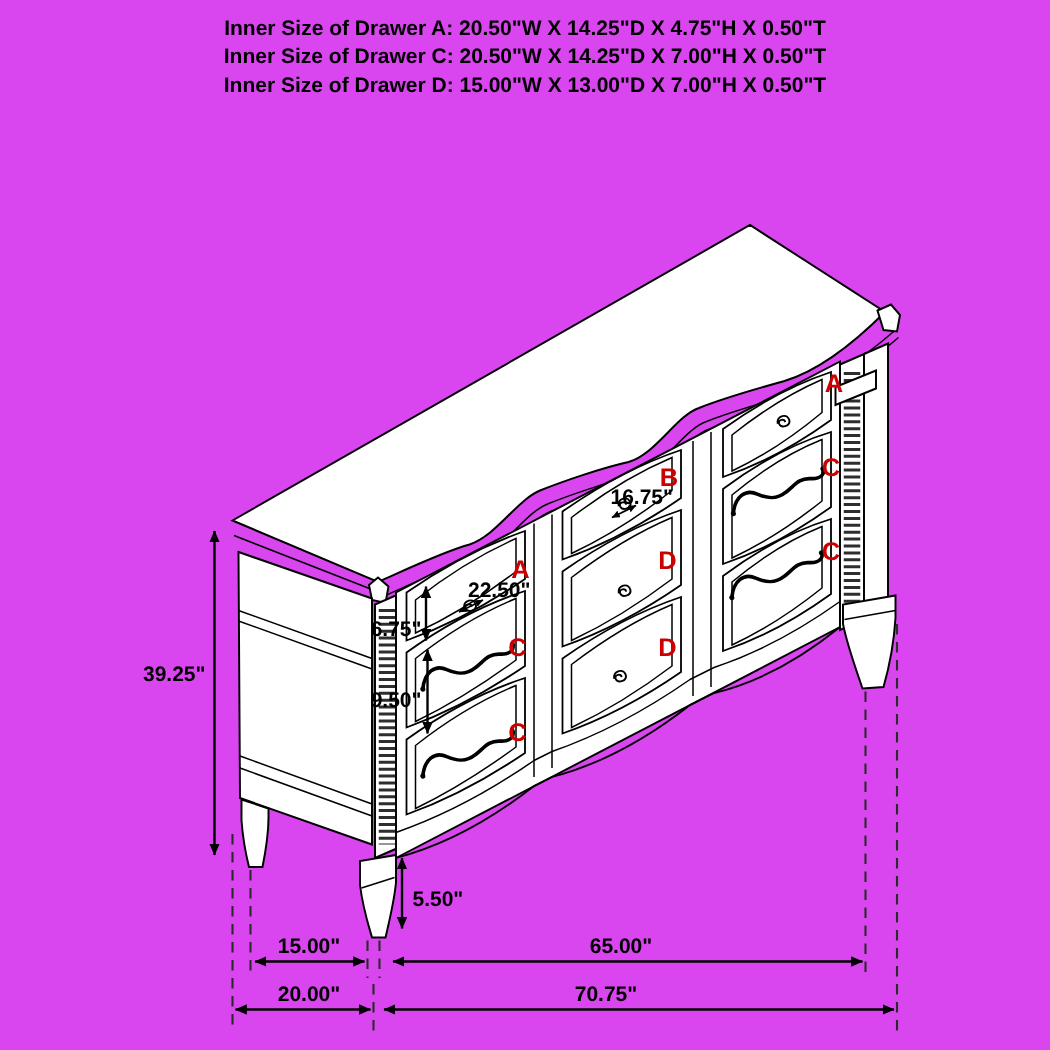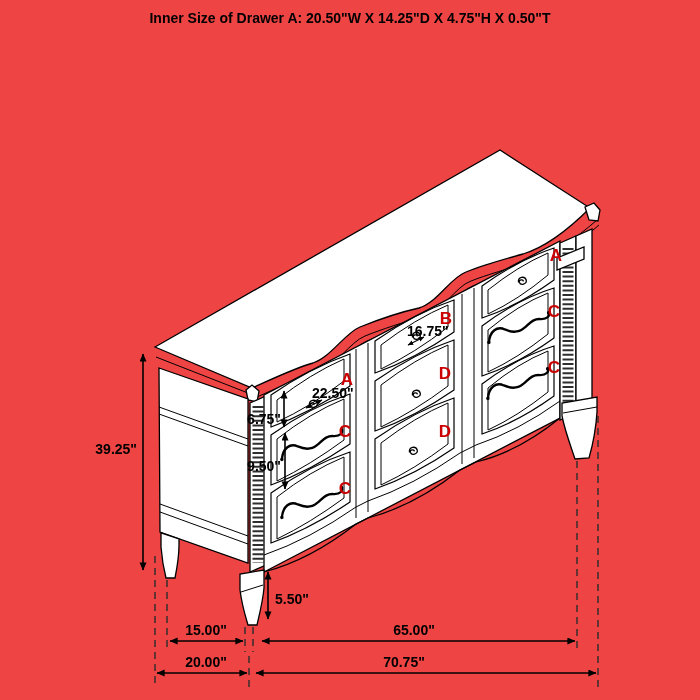--- a/index.html
+++ b/index.html
@@ -1,16 +1,16 @@
 <!DOCTYPE html>
 <html><head>
 <meta charset="utf-8">
 <style>
   html,body{margin:0;padding:0;background:#ffffff;}
-  .sheet{position:relative;width:700px;height:700px;background:#ef4444;overflow:hidden;
+  .sheet{position:relative;width:700px;height:700px;background:#d946ef;overflow:hidden;
          font-family:"Liberation Sans", sans-serif;}
   .hdr{position:absolute;top:9px;left:0;width:700px;text-align:center;
        font-size:14px;font-weight:bold;color:#000;line-height:19px;letter-spacing:0;}
   svg{position:absolute;left:0;top:0;}
   .ln{stroke:#000;fill:none;stroke-width:1.2;}
   .ln2{stroke:#000;fill:none;stroke-width:1;}
   .face{fill:#ffffff;stroke:#000;stroke-width:1.3;}
   .hatch{stroke:#2e2e2e;stroke-width:11;stroke-dasharray:2 2.6;fill:none;}
   .dash{stroke:#2b2b2b;stroke-width:1.4;stroke-dasharray:7 5;fill:none;}
   .dim{stroke:#000;stroke-width:1.6;fill:none;}
@@ -19,20 +19,22 @@
   .dlabel{font-family:"Liberation Sans", sans-serif;font-size:17px;font-weight:bold;}
   .handle{stroke:#000;fill:none;}
 </style>
 </head>
 <body>
 
 <div class="sheet">
 
   <div class="hdr">
     <div>Inner Size of Drawer A: 20.50"W X 14.25"D X 4.75"H X 0.50"T</div>
+    <div>Inner Size of Drawer C: 20.50"W X 14.25"D X 7.00"H X 0.50"T</div>
+    <div>Inner Size of Drawer D: 15.00"W X 13.00"D X 7.00"H X 0.50"T</div>
   </div>
 
   <svg width="700" height="700" viewBox="0 0 700 700">
     <defs>
       <marker id="ah" markerWidth="10" markerHeight="9" refX="7.6" refY="3.5" orient="auto-start-reverse" markerUnits="userSpaceOnUse">
         <path d="M0,0 L8,3.5 L0,7 Z" fill="#000"></path>
       </marker>
       <marker id="ahs" markerWidth="7" markerHeight="6" refX="5.2" refY="2.4" orient="auto-start-reverse" markerUnits="userSpaceOnUse">
         <path d="M0,0 L5.5,2.4 L0,4.8 Z" fill="#000"></path>
       </marker>

